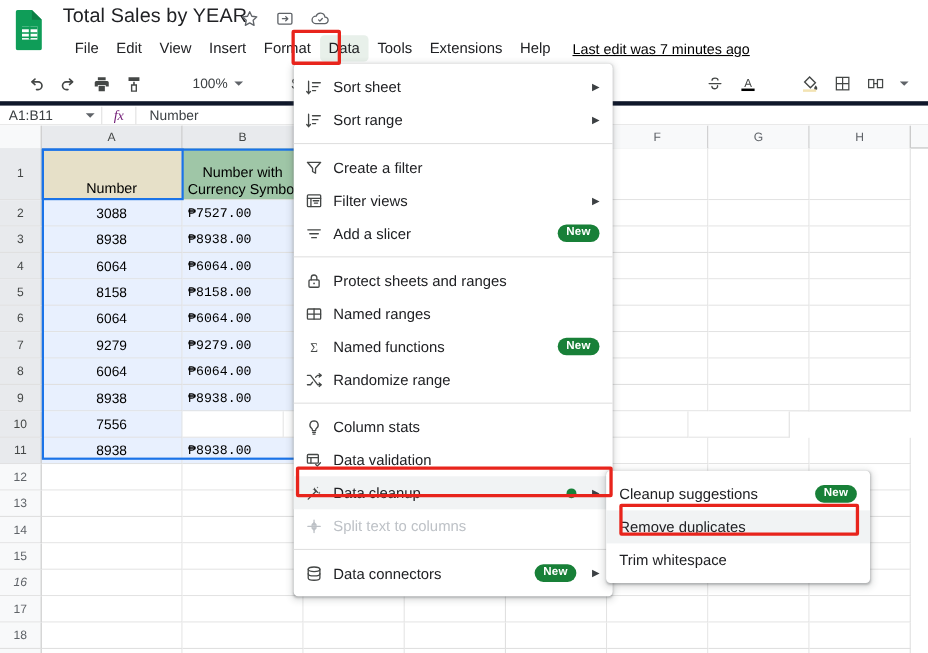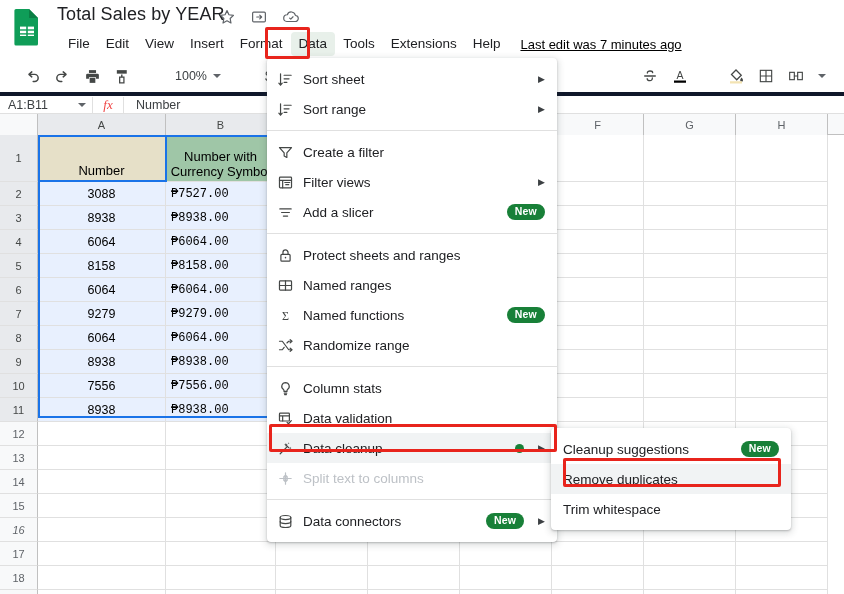--- a/index.html
+++ b/index.html
@@ -69,21 +69,21 @@
   .formulabar {
     position: absolute; left: 0; top: 92px; width: 844px; height: 22px;
     display: flex; align-items: center; border-top: 4px solid #0f172a;
     border-bottom: 1px solid #e0e0e0; background: #fff;
   }
   .namebox {
     width: 92px; height: 21px; display: flex; align-items: center; justify-content: space-between;
     padding: 0 6px 0 8px; font-size: 12.5px; color: #3c4043;
   }
   .fb-sep { width: 1px; height: 16px; background: #e0e0e0; }
-  .fx { width: 30px; text-align: center; font-style: italic; font-size: 13px; color: #ef4444;
+  .fx { width: 30px; text-align: center; font-style: italic; font-size: 13px; color: #701a75;
         font-family: "Liberation Serif", serif; }
   .fb-input { padding-left: 12px; font-size: 12.5px; color: #3c4043; }
 
   
   .grid { position: absolute; left: 0; top: 114px; width: 844px; height: 480px; background: #fff; overflow: hidden; }
   .colhdr-row { position: absolute; left: 0; top: 0; height: 21px; width: 844px; display: flex;
                 background: #f8f9fa; border-bottom: 1px solid #c0c0c0; }
   .corner { width: 38px; height: 21px; background: #f8f9fa; border-right: 1px solid #c0c0c0; }
   .colhdr { height: 21px; display: flex; align-items: center; justify-content: center;
             font-size: 11px; color: #5f6368; border-right: 1px solid #c0c0c0; background: #f8f9fa; }
@@ -434,21 +434,20 @@
           <div class="cell selfill cur" style="width: 110px; height: 24px;">₱8938.00</div>
           <div class="cell" style="width: 92px; height: 24px;"></div>
           <div class="cell" style="width: 92px; height: 24px;"></div>
           <div class="cell" style="width: 92px; height: 24px;"></div>
           <div class="cell" style="width: 92px; height: 24px;"></div>
           <div class="cell" style="width: 92px; height: 24px;"></div>
           <div class="cell" style="width: 92px; height: 24px;"></div>
         </div>
         <div class="cellrow">
           <div class="cell selfill num" style="width: 128px; height: 24px;">7556</div>
-          <div class="cell selfill cur" style="width: 110px; height: 24px;">₱7556.00</div>
           <div class="cell" style="width: 92px; height: 24px;"></div>
           <div class="cell" style="width: 92px; height: 24px;"></div>
           <div class="cell" style="width: 92px; height: 24px;"></div>
           <div class="cell" style="width: 92px; height: 24px;"></div>
           <div class="cell" style="width: 92px; height: 24px;"></div>
           <div class="cell" style="width: 92px; height: 24px;"></div>
         </div>
         <div class="cellrow">
           <div class="cell selfill num" style="width: 128px; height: 24px;">8938</div>
           <div class="cell selfill cur" style="width: 110px; height: 24px;">₱8938.00</div>

